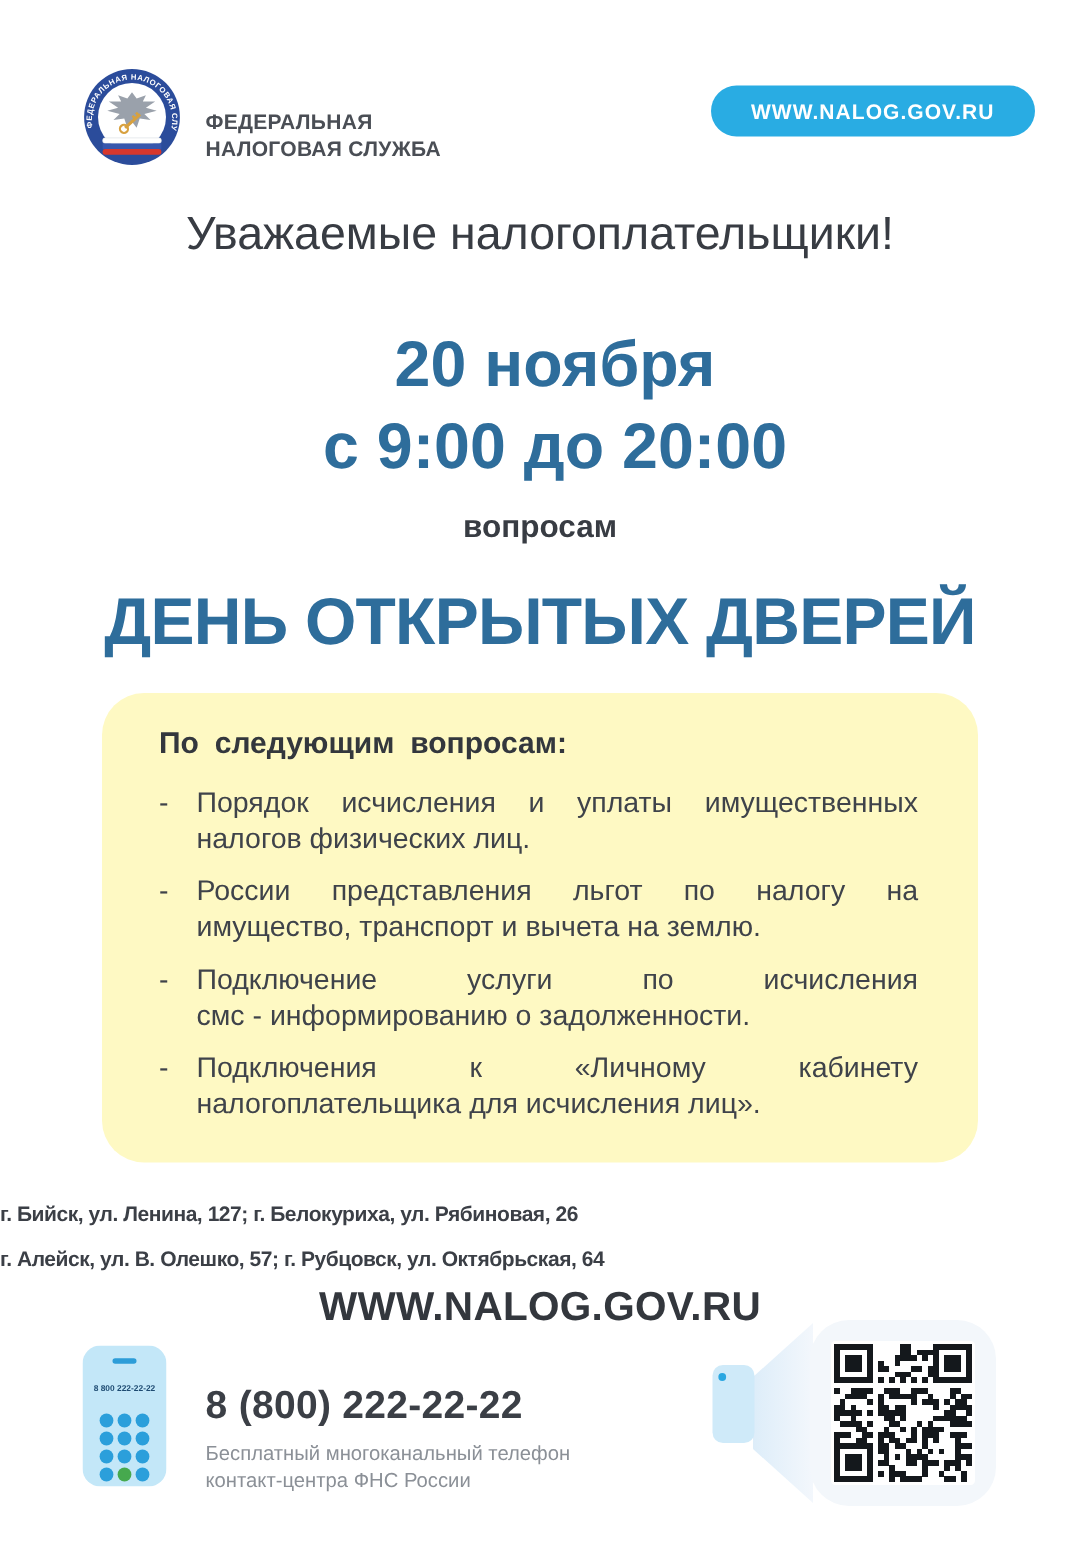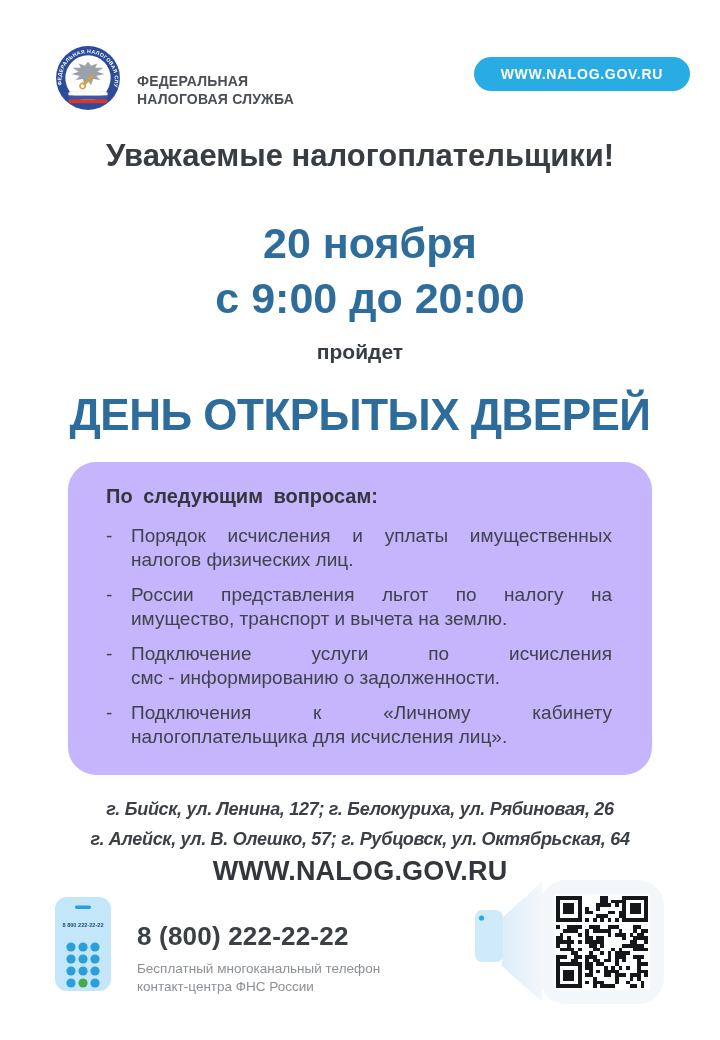--- a/index.html
+++ b/index.html
@@ -10,34 +10,34 @@
   }
   
   .logo-group { position:absolute; left:54px; top:44px; display:flex; align-items:center; gap:15px; }
   .org-name { font-size:14px; font-weight:bold; color:#4a4e55; line-height:1.32; letter-spacing:.2px;margin-top:24px; }
   .site-pill {
     position:absolute; top:57px; right:30px; height:34px; padding:0 27px;
     background:#29ace3; border-radius:17px; color:#fff; font-size:14px; font-weight:bold;
     letter-spacing:.7px; display:flex; align-items:center; border:none; cursor:pointer;
   }
   
-  .greeting { position:absolute; top:138px; left:0; right:0; text-align:center; font-size:31px; font-weight:bold; color:#383c43; }
+  .greeting { position:absolute; top:138px; left:0; right:0; text-align:center; font-size:31px; font-weight:normal; color:#383c43; }
   .date-block { position:absolute; top:216px; left:0; right:0; text-align:center; font-size:43px; line-height:55px; font-weight:bold; color:#2e6d9b;padding-left:20px; }
   .pre-event { position:absolute; top:340px; left:0; right:0; text-align:center; font-size:21px; font-weight:bold; color:#383c43; }
   .event-title { position:absolute; top:390px; left:0; right:0; text-align:center; font-size:44px; font-weight:bold; color:#2e6d9b; letter-spacing:-.5px; }
   
-  .topics { position:absolute; left:68px; right:68px; top:462px; background:#c4b5fd; border-radius:28px; padding:23px 40px 26px 38px; }
+  .topics { position:absolute; left:68px; right:68px; top:462px; background:#fef9c3; border-radius:28px; padding:23px 40px 26px 38px; }
   .topics-title { font-size:20px; font-weight:bold; color:#33373d; margin-bottom:16px; word-spacing:5px; }
   .topic-item { display:flex; gap:15px; margin-bottom:11px; font-size:19px; line-height:24px; color:#3f434a; }
   .topic-item:last-child { margin-bottom:0; }
   .topic-dash { flex:0 0 10px; }
   .topic-text { flex:1; }
   .t-line1 { text-align:justify; text-align-last:justify; }
   
-  .addresses { position:absolute; top:794px; left:0; right:0; text-align:center; font-weight:bold; font-size:18px; line-height:30px; color:#3b3f46; letter-spacing:-.3px;font-style:italic; }
+  .addresses { position:absolute; top:794px; left:0; right:0; font-weight:bold; font-size:14px; line-height:30px; color:#3b3f46; letter-spacing:-.3px; }
   .website { position:absolute; top:856px; left:0; right:0; text-align:center; font-weight:bold; font-size:27px; color:#33373d; letter-spacing:.2px; }
   
   .footer-left { position:absolute; left:55px; top:897px; display:flex; gap:26px; }
   .phone-number { font-size:26px; font-weight:bold; color:#3b3f46; margin-top:24px; margin-bottom:8px; letter-spacing:.2px; }
   .phone-caption { font-size:13.5px; line-height:18px; color:#8b9097; }
   .qr-scene { position:absolute; left:468px; top:874px; }
 </style>
 </head>
 <body>
 
@@ -79,21 +79,21 @@
 
   <button class="site-pill">WWW.NALOG.GOV.RU</button>
 
   <div class="greeting">Уважаемые налогоплательщики!</div>
 
   <div class="date-block">
     <div>20 ноября</div>
     <div>с 9:00 до 20:00</div>
   </div>
 
-  <div class="pre-event">пройдет</div>
+  <div class="pre-event">вопросам</div>
 
   <div class="event-title">ДЕНЬ ОТКРЫТЫХ ДВЕРЕЙ</div>
 
   <div class="topics">
     <div class="topics-title">По следующим вопросам:</div>
 
     <div class="topic-item">
       <span class="topic-dash">-</span>
       <span class="topic-text">
         <span class="t-line1" style="display:block">Порядок исчисления и уплаты имущественных</span>

